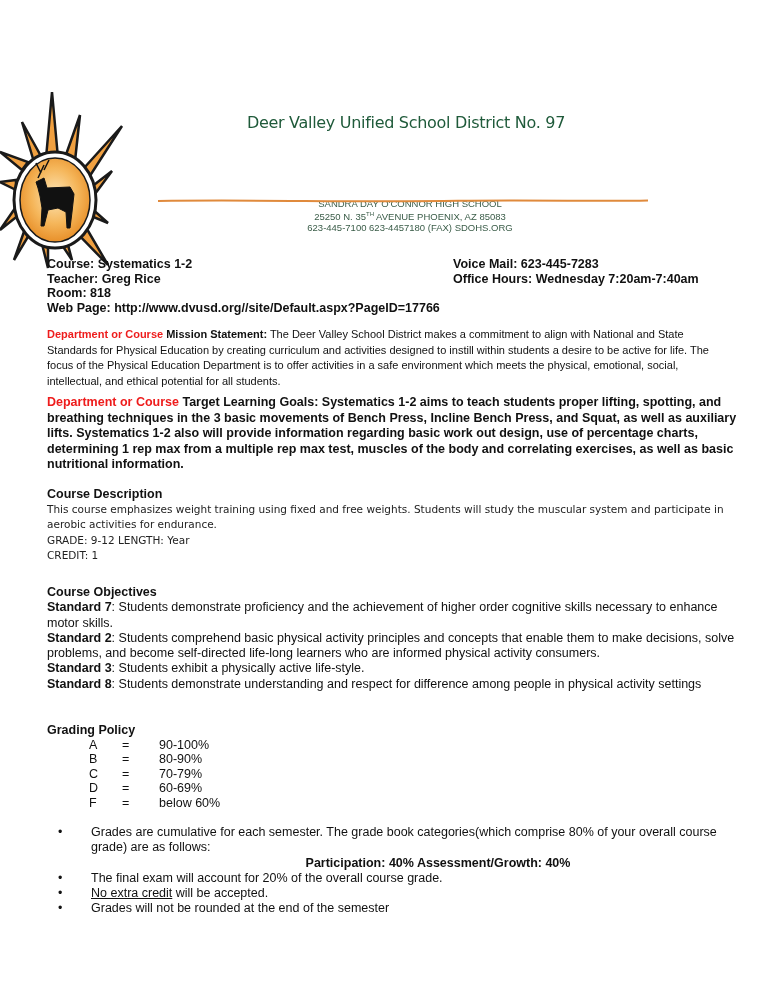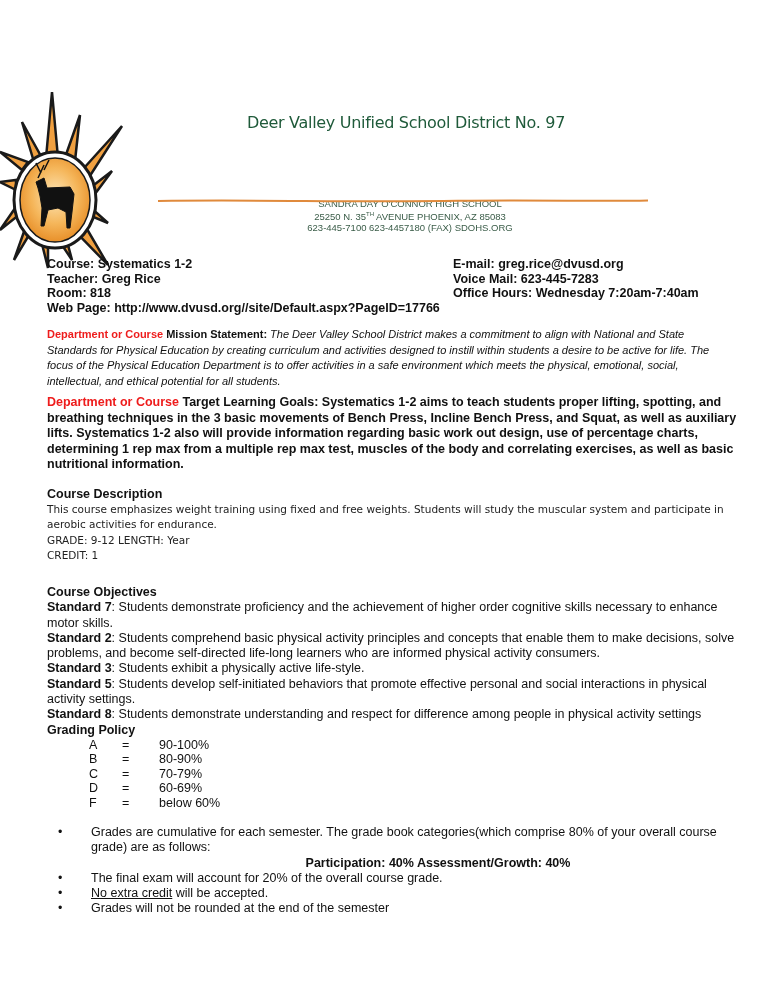--- a/index.html
+++ b/index.html
@@ -8,21 +8,21 @@
   .district-title { position:absolute; left:150px; top:113px; width:512px; text-align:center; font-family:"DejaVu Sans", sans-serif; font-size:16px; color:#1f5a3a; letter-spacing:-0.3px; white-space:nowrap; }
   .school-info { position:absolute; left:200px; top:152px; width:420px; text-align:center; font-size:9.5px; line-height:11px; color:#3a5c48;margin-top:46px; }
   .school-info sup { font-size:6px; }
   .divider { position:absolute; left:158px; top:198px; width:490px; height:6px; }
   .contact-left { position:absolute; left:47px; top:257px; font-weight:bold; font-size:12.5px; line-height:14.5px; }
   .contact-right { position:absolute; left:453px; top:257px; font-weight:bold; font-size:12.5px; line-height:14.5px; }
   .contact-left div, .contact-right div { white-space:nowrap; }
   .mission { position:absolute; left:47px; top:327px; width:685px; font-size:11px; line-height:15.5px; }
   .red { color:#ee1c1c; font-weight:bold; font-style:normal; }
   .blk { font-weight:bold; font-style:normal; }
-  .mission .body { font-style:italic; }
+  .mission .body { }
   .goals { position:absolute; left:47px; top:395px; width:690px; font-size:12.5px; line-height:15.5px; font-weight:bold; }
   .desc { position:absolute; left:47px; top:487px; width:690px; }
   .desc .h { font-weight:bold; font-size:12.5px; line-height:15px; }
   .desc .p { font-family:"DejaVu Sans", sans-serif; font-size:10.5px; line-height:15.3px; color:#222; }
   .objectives { position:absolute; left:47px; top:585px; width:690px; font-size:12.5px; line-height:15.3px; }
   .objectives .h { font-weight:bold; }
   .grading { position:absolute; left:47px; top:723px; font-size:12.5px; line-height:14.5px; }
   .grading .h { font-weight:bold; }
   .grade-row { display:flex; }
   .grade-row .letter { width:33px; margin-left:42px; }
@@ -78,21 +78,20 @@
   <path d="M0,3 C100,1.5 200,4.5 300,2.8 C380,1.8 440,3.5 490,2.5" stroke="#e08a3c" stroke-width="2" fill="none"></path>
 </svg>
 
 <div class="contact-left">
   <div>Course: Systematics 1-2</div>
   <div>Teacher: Greg Rice</div>
   <div>Room: 818</div>
   <div>Web Page: http://www.dvusd.org//site/Default.aspx?PageID=17766</div>
 </div>
 <div class="contact-right">
-  <div>E-mail: greg.rice@dvusd.org</div>
   <div>Voice Mail: 623-445-7283</div>
   <div>Office Hours: Wednesday 7:20am-7:40am</div>
 </div>
 
 <div class="mission">
   <span class="red">Department or Course</span><span class="blk"> Mission Statement:</span><span class="body"> The Deer Valley School District makes a commitment to align with National and State Standards for Physical Education by creating curriculum and activities designed to instill within students a desire to be active for life. The focus of the Physical Education Department is to offer activities in a safe environment which meets the physical, emotional, social, intellectual, and ethical potential for all students.</span>
 </div>
 
 <div class="goals">
   <span class="red">Department or Course</span><span> Target Learning Goals: Systematics 1-2 aims to teach students proper lifting, spotting, and breathing techniques in the 3 basic movements of Bench Press, Incline Bench Press, and Squat, as well as auxiliary lifts. Systematics 1-2 also will provide information regarding basic work out design, use of percentage charts, determining 1 rep max from a multiple rep max test, muscles of the body and correlating exercises, as well as basic nutritional information.</span>
@@ -103,21 +102,20 @@
   <div class="p">This course emphasizes weight training using fixed and free weights. Students will study the muscular system and participate in aerobic activities for endurance.</div>
   <div class="p">GRADE: 9-12 LENGTH: Year</div>
   <div class="p">CREDIT: 1</div>
 </div>
 
 <div class="objectives">
   <div class="h">Course Objectives</div>
   <div><b>Standard 7</b><span>: Students demonstrate proficiency and the achievement of higher order cognitive skills necessary to enhance motor skills.</span></div>
   <div><b>Standard 2</b><span>: Students comprehend basic physical activity principles and concepts that enable them to make decisions, solve problems, and become self-directed life-long learners who are informed physical activity consumers.</span></div>
   <div><b>Standard 3</b><span>: Students exhibit a physically active life-style.</span></div>
-  <div><b>Standard 5</b><span>: Students develop self-initiated behaviors that promote effective personal and social interactions in physical activity settings.</span></div>
   <div><b>Standard 8</b><span>: Students demonstrate understanding and respect for difference among people in physical activity settings</span></div>
 </div>
 
 <div class="grading">
   <div class="h">Grading Policy</div>
   <div class="grade-row">
       <span class="letter">A</span>
       <span class="eq">=</span>
       <span>90-100%</span>
     </div>

